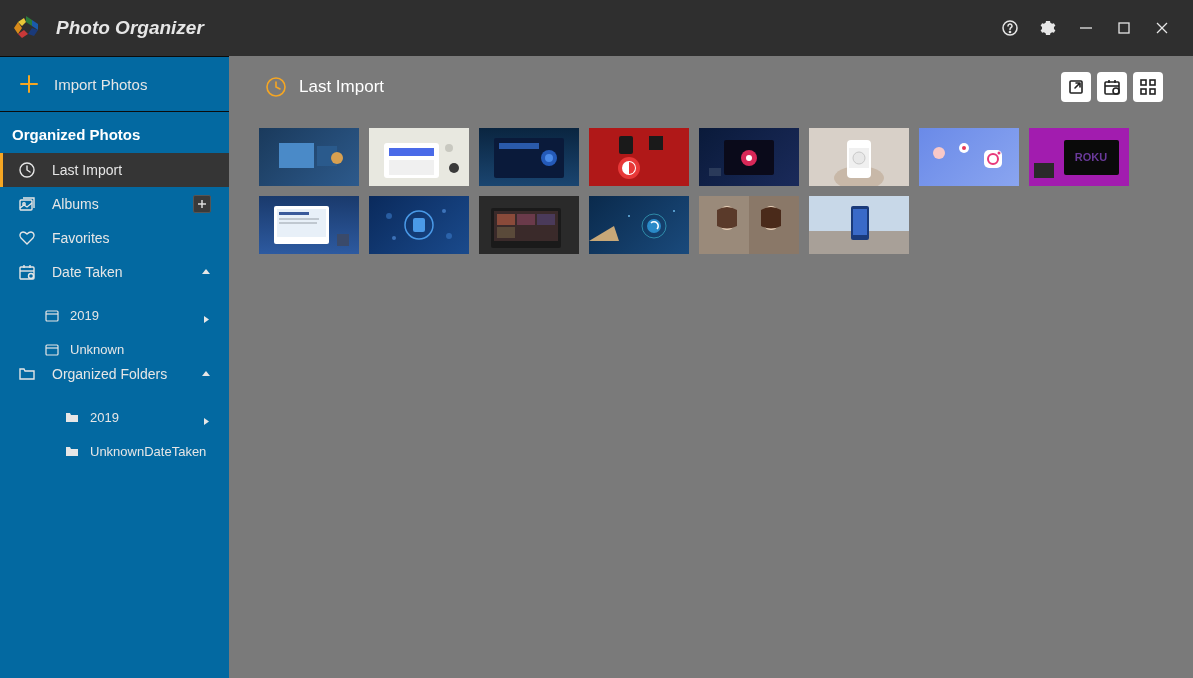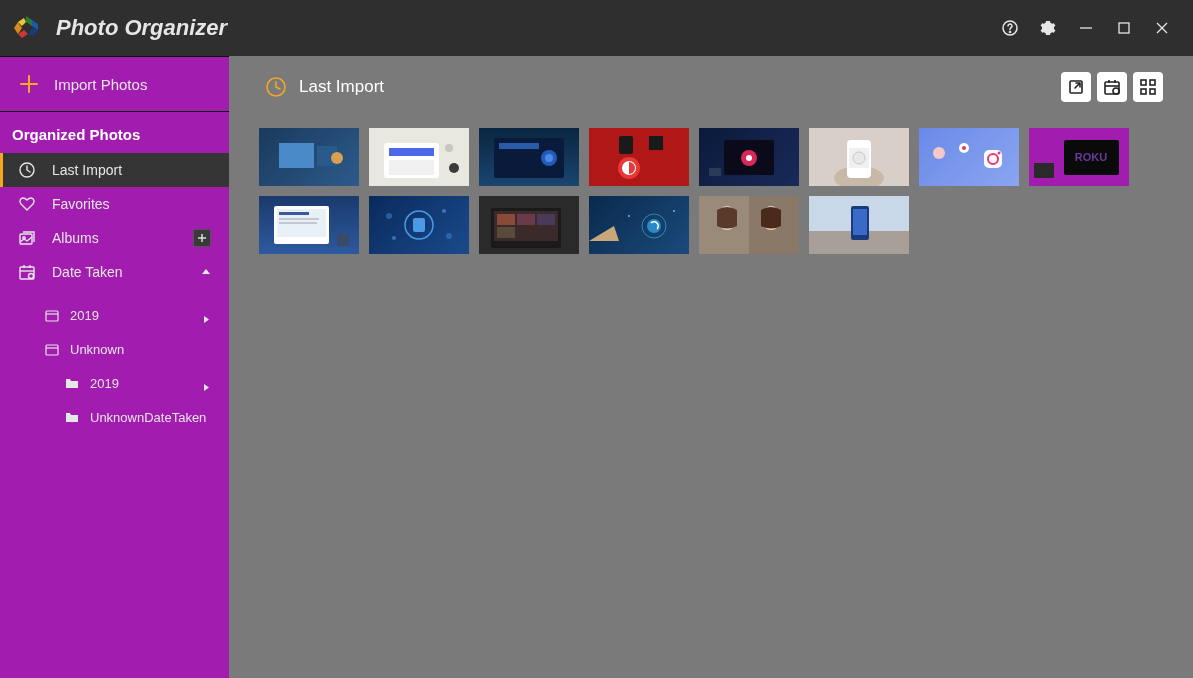--- a/index.html
+++ b/index.html
@@ -1,25 +1,25 @@
 <!DOCTYPE html>
 <html><head>
 <meta charset="utf-8">
 <style>
 *{box-sizing:border-box;margin:0;padding:0;font-family:"Segoe UI",Arial,sans-serif;user-select:none}
 body{width:1193px;height:678px;background:#7a7a7a;overflow:hidden;color:#e6e6e6}
 .titlebar{height:56px;background:#2f2f2f;display:flex;align-items:center;padding:0 12px}
 .logo{width:28px;height:28px;position:relative;margin-right:16px}
 .logo svg{width:28px;height:28px}
-.app-title{font-size:22px;font-weight:600;font-style:italic;color:#e6e6e6}
+.app-title{font-size:19px;font-weight:600;font-style:italic;color:#e6e6e6}
 .title-spacer{flex:1}
 .tbtn{width:38px;height:56px;display:flex;align-items:center;justify-content:center;cursor:pointer;color:#e6e6e6}
 .tbtn svg{width:16px;height:16px}
 .body{display:flex;height:622px}
-.sidebar{width:229px;background:#a21caf;display:flex;flex-direction:column}
+.sidebar{width:229px;background:#0369a1;display:flex;flex-direction:column}
 .import-row{height:56px;display:flex;align-items:center;padding:0 18px;cursor:pointer;border-bottom:1px solid #0b0b0b;border-top:1px solid #0b0b0b}
 .plus-icon{width:22px;height:22px;margin-right:14px;color:#f5a623}
 .plus-icon svg{width:22px;height:22px}
 .import-label{font-size:15px;color:#e6e6e6}
 .section-header{padding:14px 12px 10px;font-size:15px;font-weight:600;color:#fff}
 .nav-item{height:34px;display:flex;align-items:center;padding:0 18px;cursor:pointer;font-size:14px;color:#e6e6e6;position:relative}
 .nav-item.active{background:#353535}
 .nav-item.active::before{content:"";position:absolute;left:0;top:0;bottom:0;width:3px;background:#f5a623}
 .nav-icon{width:18px;height:18px;margin-right:16px;flex-shrink:0;display:flex;align-items:center;justify-content:center}
 .nav-icon svg{width:18px;height:18px}
@@ -129,47 +129,47 @@
             <circle cx="9" cy="9" r="7"></circle>
             <path d="M9 5 L9 9 L12 11" stroke-linecap="round"></path>
           </svg>
       </span>
       <span class="nav-label">Last Import</span>
     </div>
 
     <div class="nav-item">
       <span class="nav-icon">
         <svg viewBox="0 0 18 18" fill="none" stroke="currentColor" stroke-width="1.4">
-            <path d="M9 15 L3 9 C1 7 2 3 5 3 C7 3 8 4 9 5 C10 4 11 3 13 3 C16 3 17 7 15 9 Z"></path>
-          </svg>
-      </span>
-      <span class="nav-label">Favorites</span>
-    </div>
-
-    <div class="nav-item">
-      <span class="nav-icon">
-        <svg viewBox="0 0 18 18" fill="none" stroke="currentColor" stroke-width="1.4">
             <rect x="2" y="5" width="12" height="10" rx="1"></rect>
             <path d="M5 3 L16 3 L16 13"></path>
             <circle cx="6" cy="9" r="1.2"></circle>
             <path d="M2 13 L6 10 L9 12 L14 8"></path>
           </svg>
       </span>
       <span class="nav-label">Albums</span>
       <span class="add-btn">
         <svg viewBox="0 0 10 10" stroke="currentColor" stroke-width="1.4">
             <line x1="5" y1="1" x2="5" y2="9"></line>
             <line x1="1" y1="5" x2="9" y2="5"></line>
           </svg>
       </span>
     </div>
 
     <div class="nav-item">
       <span class="nav-icon">
         <svg viewBox="0 0 18 18" fill="none" stroke="currentColor" stroke-width="1.4">
+            <path d="M9 15 L3 9 C1 7 2 3 5 3 C7 3 8 4 9 5 C10 4 11 3 13 3 C16 3 17 7 15 9 Z"></path>
+          </svg>
+      </span>
+      <span class="nav-label">Favorites</span>
+    </div>
+
+    <div class="nav-item">
+      <span class="nav-icon">
+        <svg viewBox="0 0 18 18" fill="none" stroke="currentColor" stroke-width="1.4">
             <rect x="2" y="4" width="14" height="12" rx="1"></rect>
             <line x1="2" y1="8" x2="16" y2="8"></line>
             <line x1="6" y1="2" x2="6" y2="5"></line>
             <line x1="12" y1="2" x2="12" y2="5"></line>
             <circle cx="13" cy="13" r="2.5"></circle>
           </svg>
       </span>
       <span class="nav-label">Date Taken</span>
       <span class="nav-expand">
         <svg viewBox="0 0 8 8" fill="currentColor">
@@ -196,20 +196,33 @@
     <div class="sub-item sub1">
       <span class="sub-icon">
         <svg viewBox="0 0 14 14" fill="none" stroke="currentColor" stroke-width="1.2">
             <rect x="1" y="3" width="12" height="10" rx="1"></rect>
             <line x1="1" y1="6" x2="13" y2="6"></line>
           </svg>
       </span>
       <span class="sub-label">Unknown</span>
     </div>
 
+    <div class="nav-item">
+      <span class="nav-icon">
+        <svg viewBox="0 0 18 18" fill="none" stroke="currentColor" stroke-width="1.4">
+            <path d="M2 4 L6 4 L7 6 L16 6 L16 14 L2 14 Z"></path>
+          </svg>
+      </span>
+      <span class="nav-label">Organized Folders</span>
+      <span class="nav-expand">
+        <svg viewBox="0 0 8 8" fill="currentColor">
+            <path d="M0 6 L8 6 L4 1 Z"></path>
+          </svg>
+      </span>
+    </div>
 
 
     <div class="sub-item sub2">
       <span class="sub-icon">
         <svg viewBox="0 0 14 14" fill="currentColor">
             <path d="M1 3 L5 3 L6 5 L13 5 L13 12 L1 12 Z"></path>
           </svg>
       </span>
       <span class="sub-label">2019</span>
       <span class="sub-expand">

